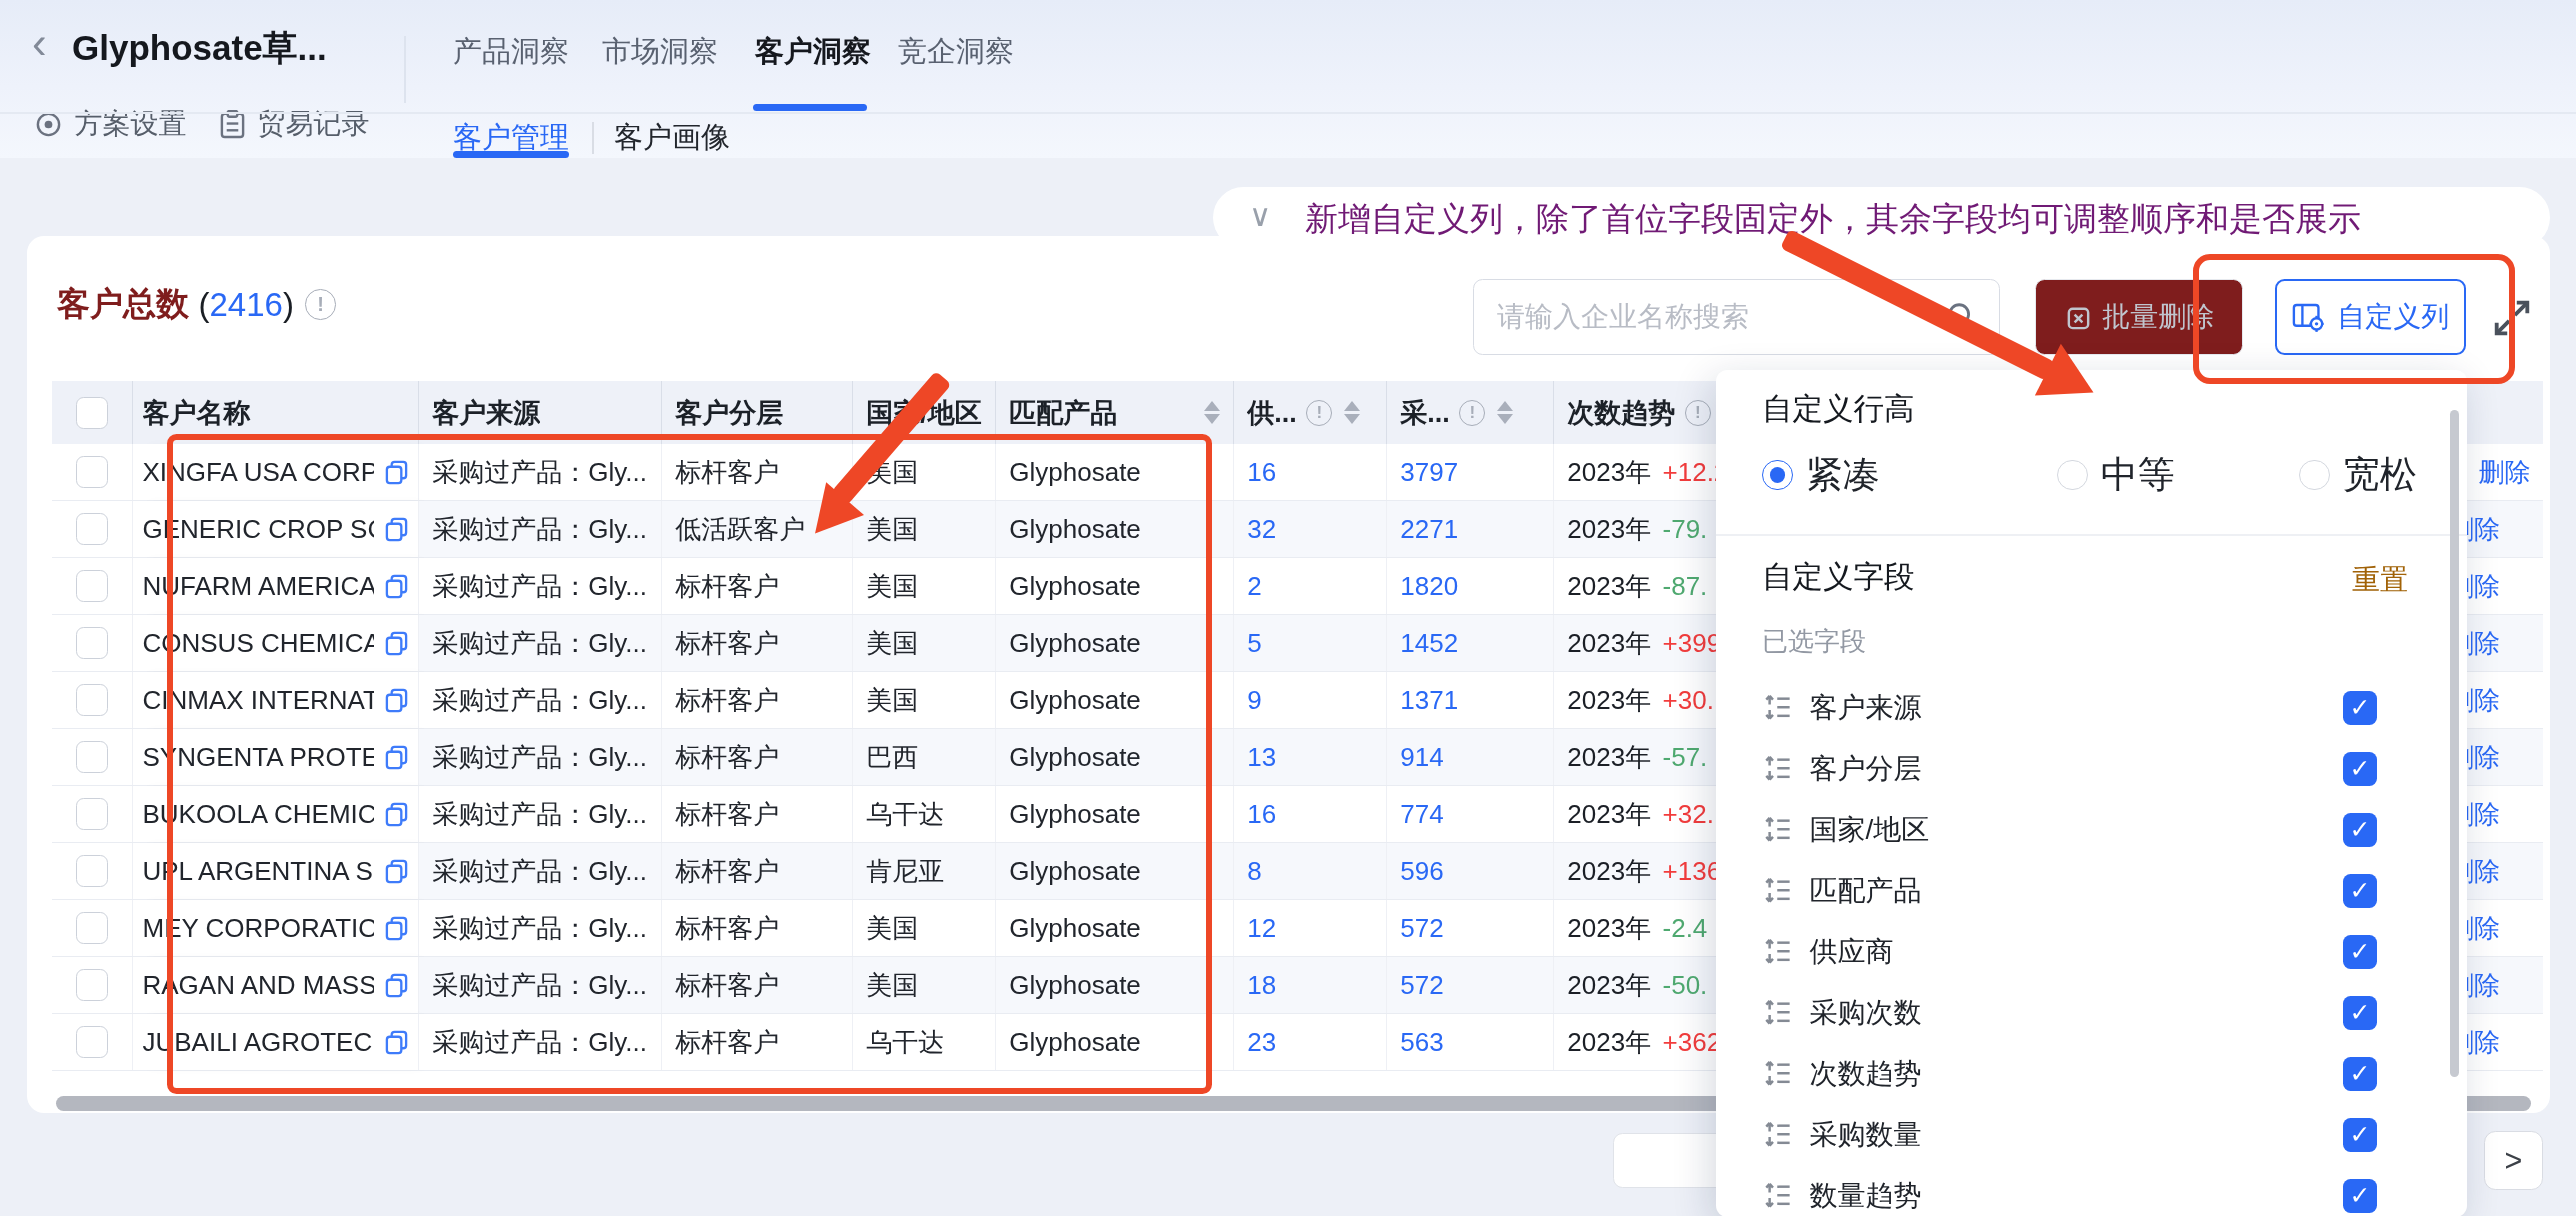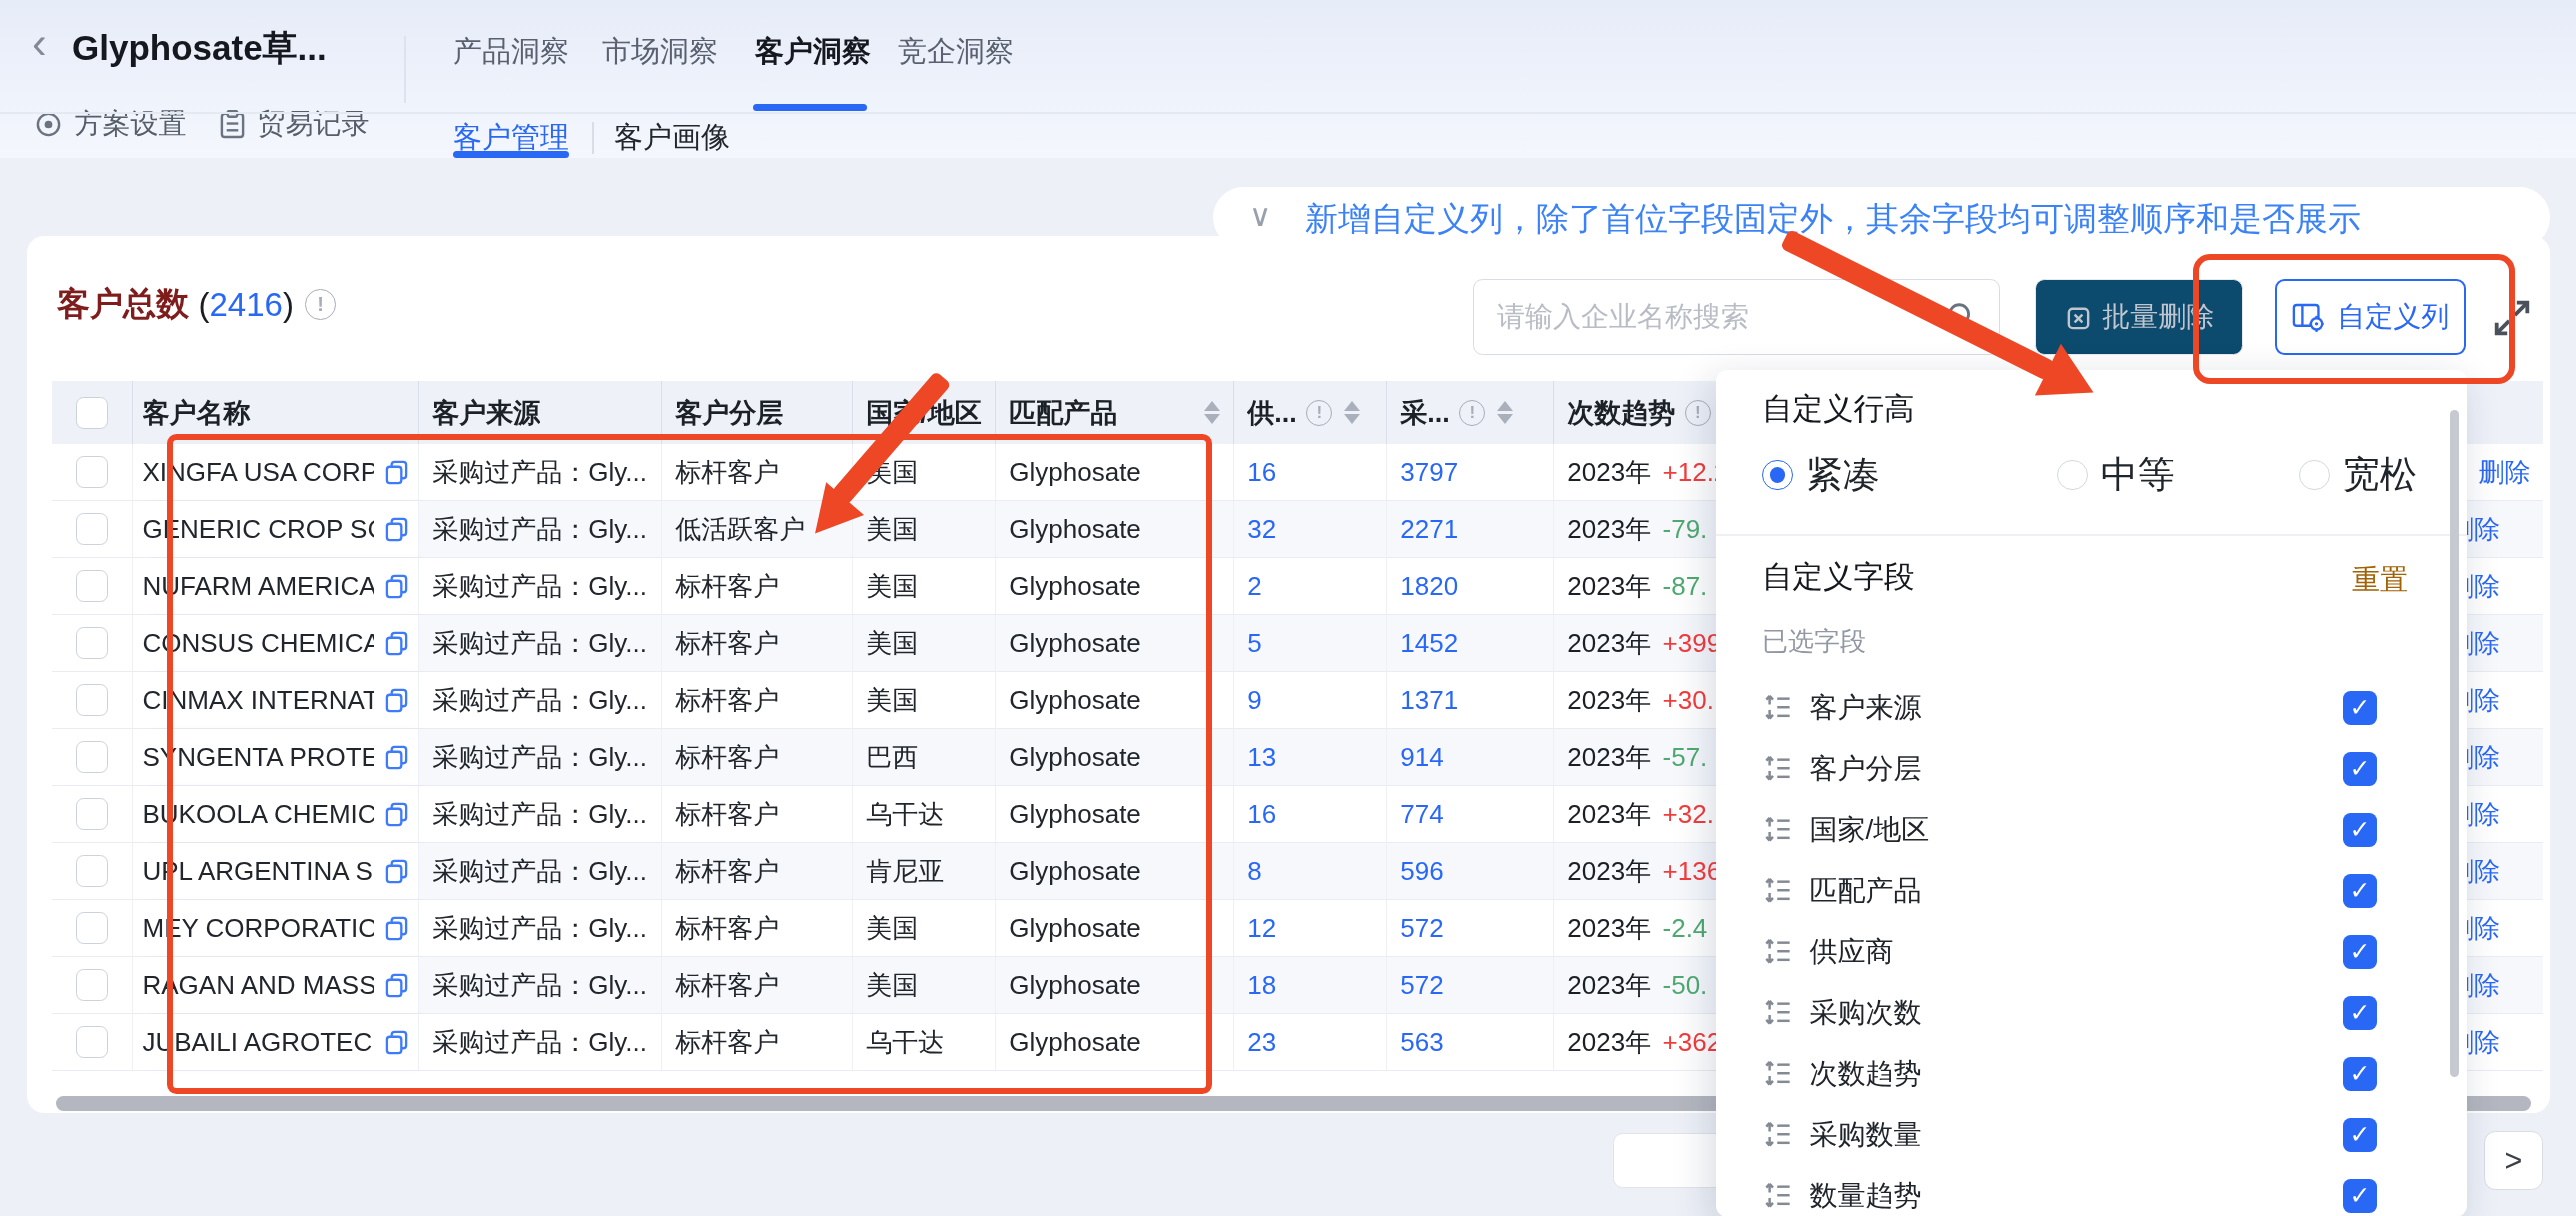--- a/index.html
+++ b/index.html
@@ -21,38 +21,38 @@
 .mtab-line{position:absolute;left:753px;top:104px;width:114px;height:6.7px;border-radius:3.8px;background:#2968f5}
 .topsep{position:absolute;left:0;top:112px;width:2576px;height:1.9px;background:#e4e9f2}
 .stab{position:absolute;top:118px;font-size:29px;white-space:nowrap;cursor:pointer}
 .s0{left:453px;color:#2968f5}.s1{left:614px;color:#22262d}
 .stab-line{position:absolute;left:453px;top:151px;width:116px;height:6.7px;border-radius:3.8px;background:#2968f5}
 .stab-pipe{position:absolute;left:592px;top:122px;width:1.9px;height:32px;background:#d9dde5}
 
 
 .pill{position:absolute;left:1213px;top:187px;width:1337px;height:61px;background:#fff;border-radius:30.5px;z-index:3}
 .pill .chev{position:absolute;left:36px;top:11.4px;font-size:30.5px;color:#99a0ab}
-.pill .note{position:absolute;left:92px;top:9.5px;font-size:33px;color:#3b82f6;white-space:nowrap}
+.pill .note{position:absolute;left:92px;top:9.5px;font-size:33px;color:#701a75;white-space:nowrap}
 
 
 .card{position:absolute;left:27px;top:236px;width:2523px;height:877px;background:#fff;border-radius:17px}
 .summary{position:absolute;left:57px;top:282px;display:flex;align-items:center;font-size:33px;z-index:2}
 .summary .tt{font-weight:bold;color:#7f1d1d}
 .summary .pa{color:#1a1e24;margin-left:9.5px}
 .summary .ct{color:#2968f5}
 .info{display:inline-flex;align-items:center;justify-content:center;width:30.5px;height:30.5px;border:1.9px solid #a7adb8;border-radius:50%;color:#a7adb8;font-size:20px;font-weight:bold;margin-left:11.4px;flex:none}
 .info::after{content:"!"}
 .info.sm{width:26px;height:26px;font-size:17px;margin-left:9.5px}
 
 .searchbox{position:absolute;left:1473px;top:279px;width:527px;height:76px;border:1.9px solid #d8dce4;border-radius:9.5px;background:#fff;display:flex;align-items:center;z-index:2}
 .searchbox input{border:0;outline:0;flex:1;margin-left:23px;font-size:28px;color:#30343c;font-family:inherit;background:transparent}
 .searchbox input::placeholder{color:#b8bcc5}
 .searchbox .sic{margin-right:21px;flex:none}
 
-.btn-del{position:absolute;left:2035px;top:279px;width:208px;height:76px;background:#0c4a6e;border:1.9px solid #e6e9ee;border-radius:9.5px;display:flex;align-items:center;justify-content:center;gap:9.5px;font-size:28px;color:#c0c5ce;z-index:2}
+.btn-del{position:absolute;left:2035px;top:279px;width:208px;height:76px;background:#7f1d1d;border:1.9px solid #e6e9ee;border-radius:9.5px;display:flex;align-items:center;justify-content:center;gap:9.5px;font-size:28px;color:#c0c5ce;z-index:2}
 .btn-cols{position:absolute;left:2275px;top:279px;width:191px;height:76px;background:#fff;border:2.9px solid #2968f5;border-radius:9.5px;display:flex;align-items:center;justify-content:center;gap:11.4px;font-size:28px;color:#2968f5;z-index:2;cursor:pointer}
 .expand{position:absolute;left:2490px;top:296px;width:44px;height:44px;z-index:2;cursor:pointer}
 
 
 .table{position:absolute;left:52px;top:381px;width:2491px;z-index:1}
 .thead{display:flex;height:63px;background:#eef1f8}
 .th{display:flex;align-items:center;font-size:27px;font-weight:600;color:#1c2128;border-right:1.9px solid #d9dee8;padding-left:13.3px;white-space:nowrap;overflow:hidden}
 .trow{display:flex;height:57px;border-bottom:1.9px solid #e9ecf2;background:#fff}
 .trow:nth-child(even) .cell{background:#f6f8fc}
 .cell{display:flex;align-items:center;font-size:26px;color:#21252c;border-right:1.9px solid #eef0f5;padding-left:13.3px;white-space:nowrap;overflow:hidden;background:#fff}

